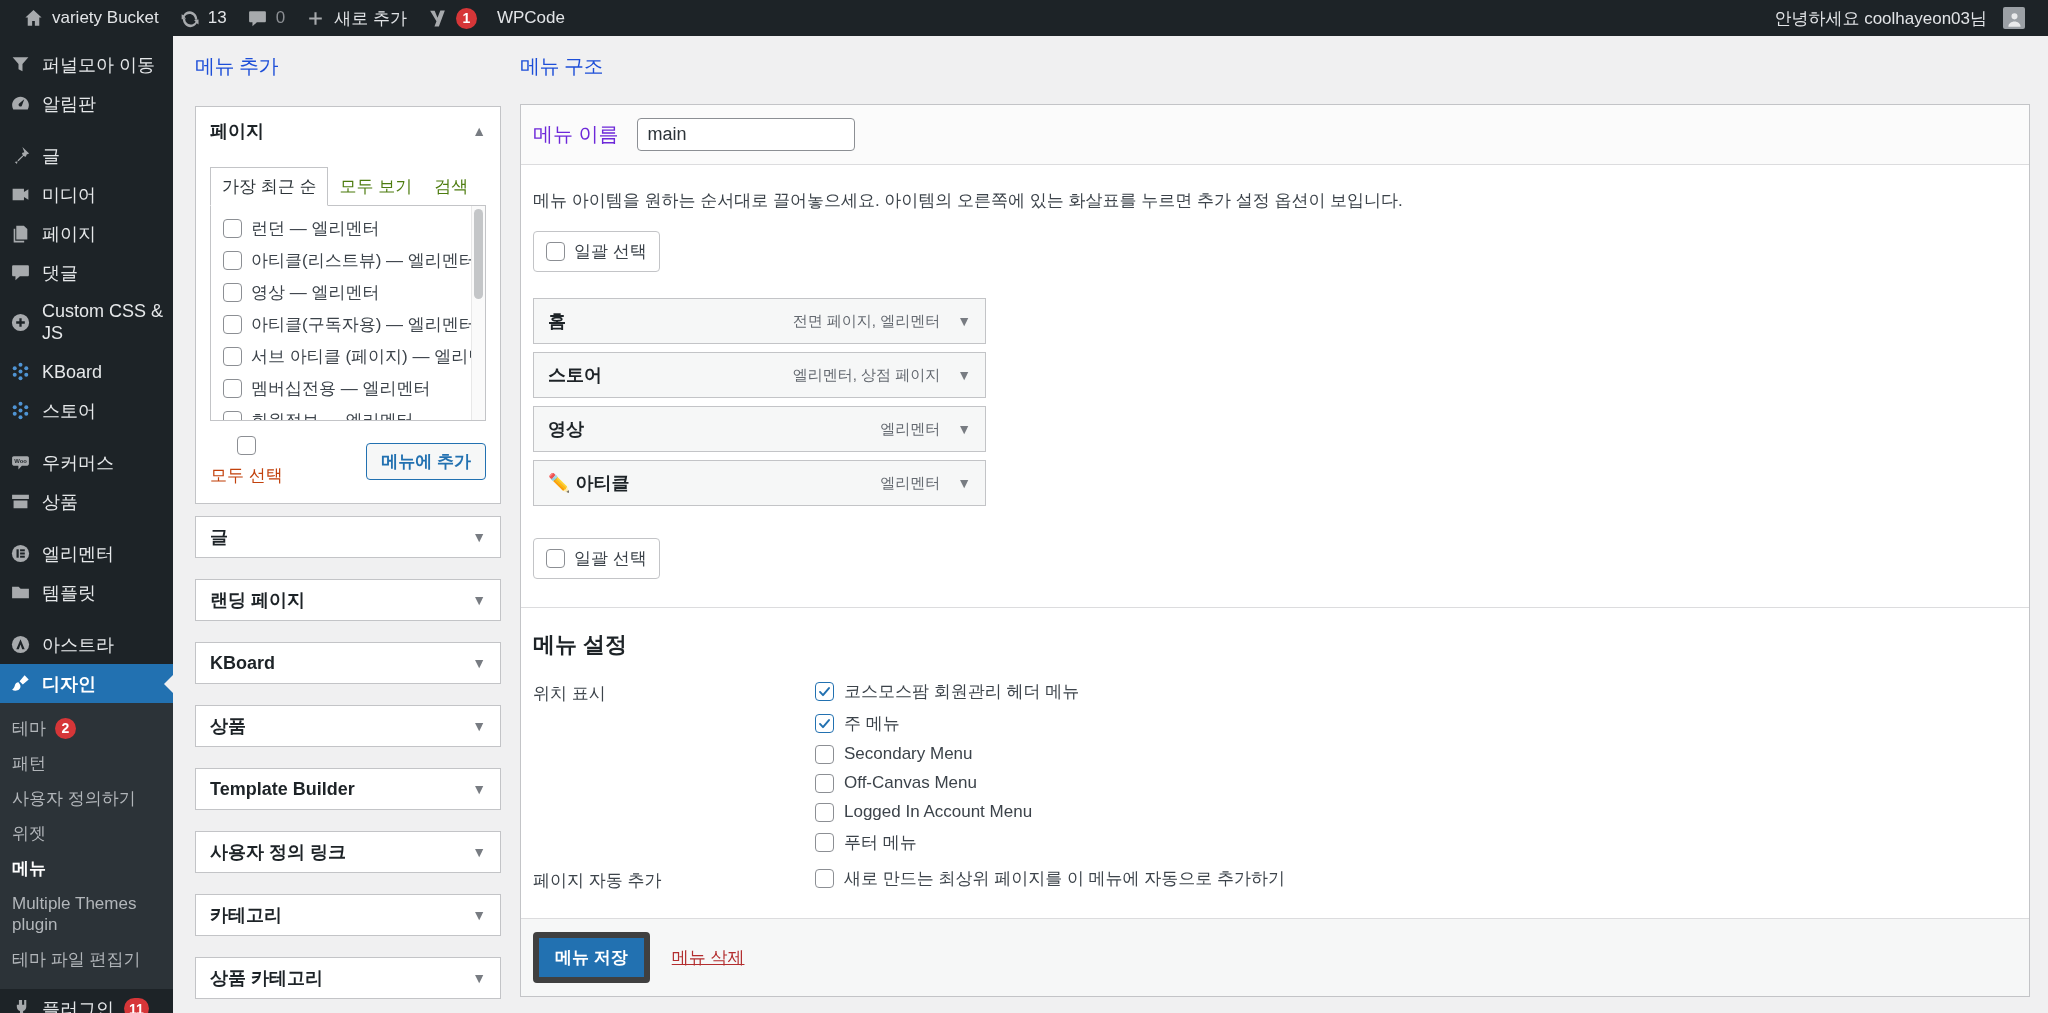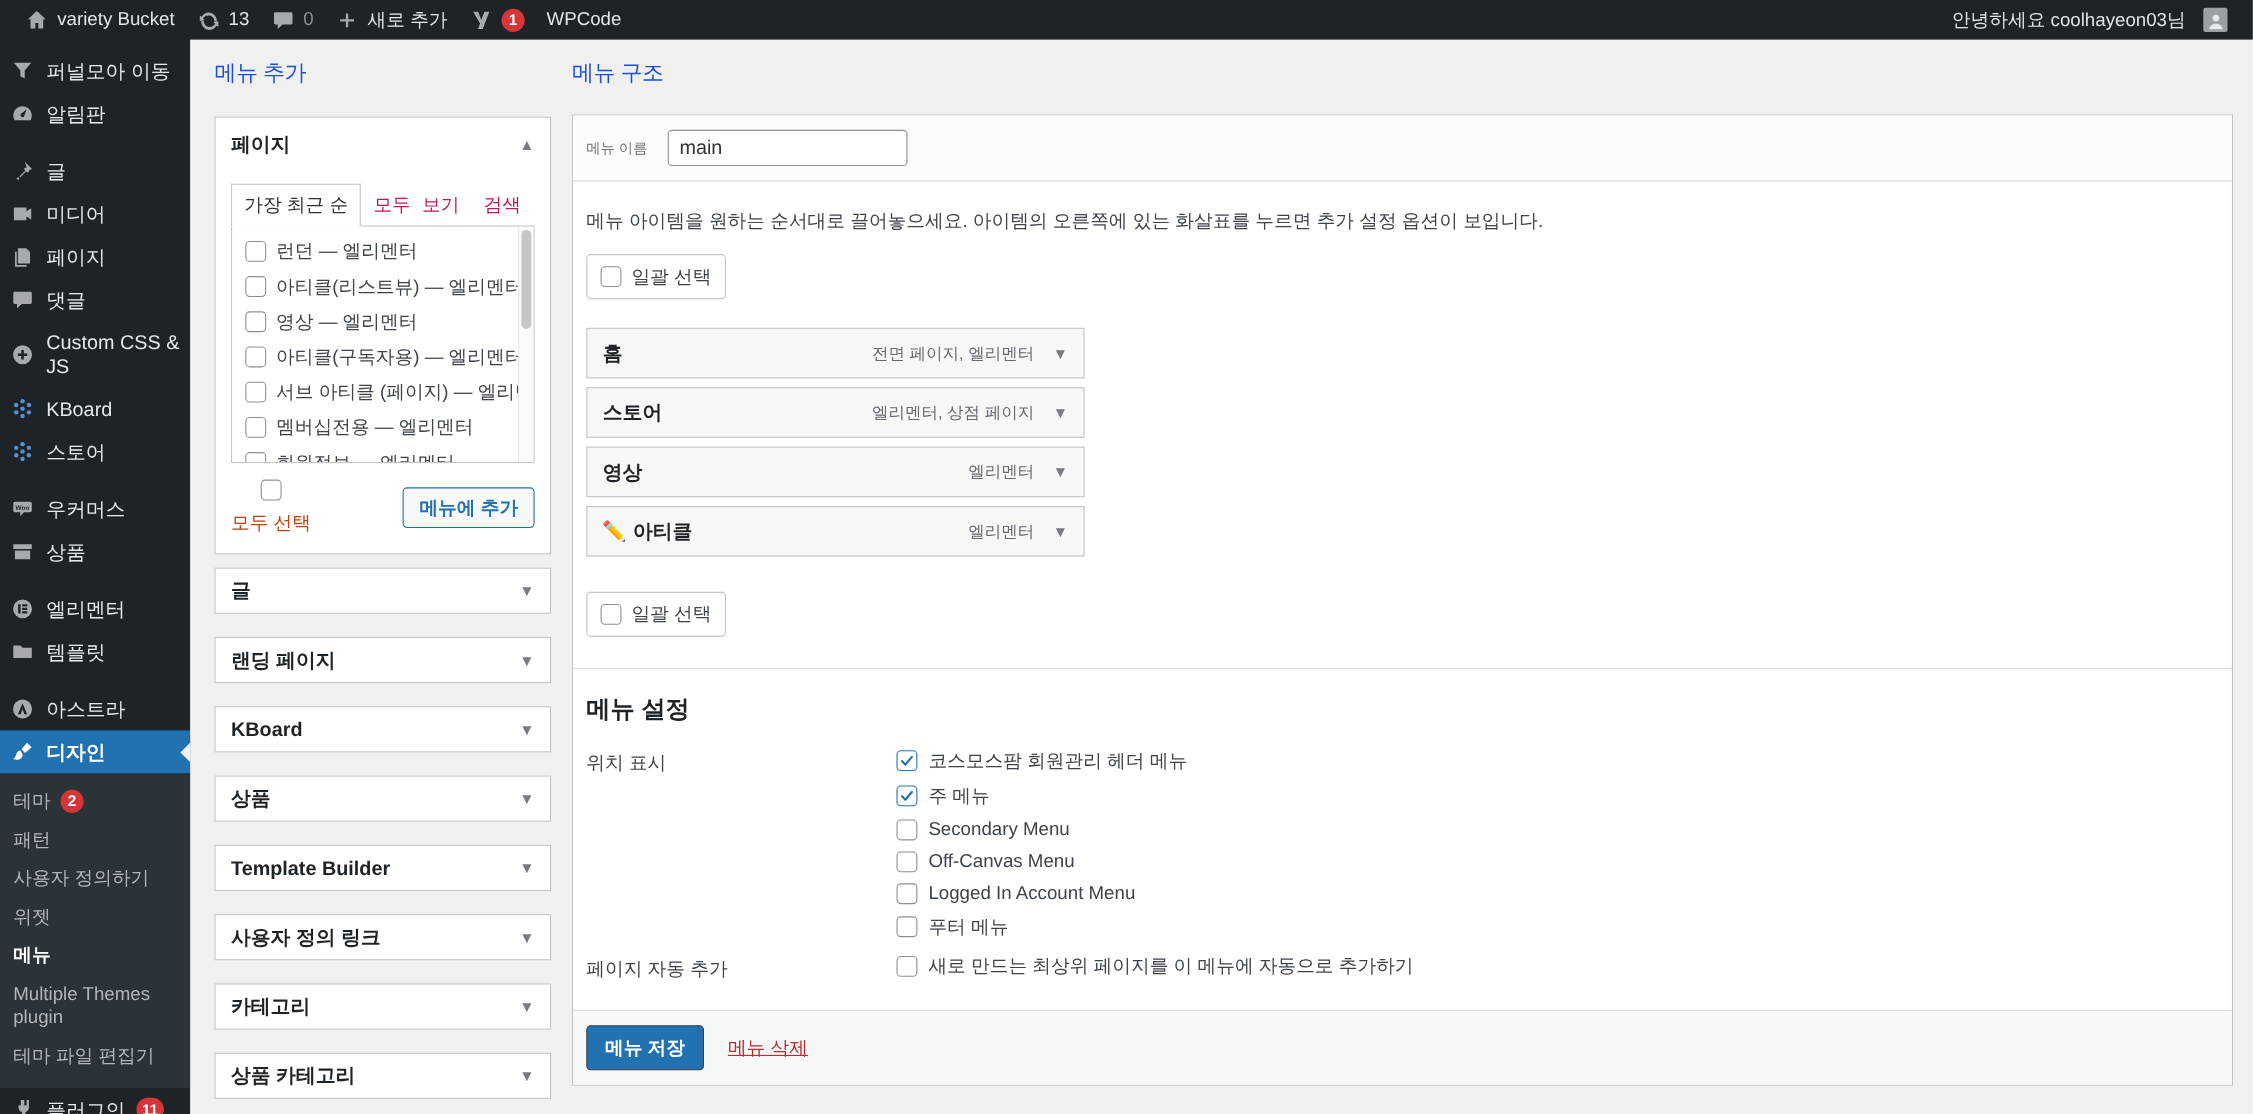--- a/index.html
+++ b/index.html
@@ -45,21 +45,21 @@
   .add-panel h1 { margin-bottom:26px; }
   .postbox { background:#fff; border:1px solid #c3c4c7; }
   .postbox-header { display:flex; align-items:center; justify-content:space-between; padding:12px 14px;
     font-size:18px; font-weight:700; color:#1d2327; cursor:pointer; }
   .toggle-tri { color:#787c82; font-size:14px; line-height:1; }
   .postbox .inside { padding:0 14px 16px; }
 
   .tabs { display:flex; align-items:flex-end; margin-top:12px; position:relative; z-index:2; }
   .tab { font-size:17px; padding:7px 11px; cursor:pointer; white-space:nowrap; }
   .tab.active { border:1px solid #c3c4c7; border-bottom:1px solid #fff; background:#fff; color:#2c3338; margin-bottom:-1px; }
-  .tab.link { color:#be185d;font-family:Liberation Mono, monospace; }
+  .tab.link { color:#4d7c0f; }
   .tabs-panel { border:1px solid #c3c4c7; background:#fff; height:216px; overflow:hidden;
     position:relative; padding:11px 28px 0 12px; }
   .page-row { display:flex; align-items:center; gap:9px; margin-bottom:9px; font-size:17px; color:#3c434a; white-space:nowrap; }
   .cb { width:19px; height:19px; flex:0 0 19px; border:1px solid #8c8f94; border-radius:4px; background:#fff;
     display:inline-flex; align-items:center; justify-content:center; cursor:pointer; }
   .cb.checked { border-color:#2271b1; }
   .cb svg { width:15px; height:15px; }
   .scroll-track { position:absolute; top:0; right:0; bottom:0; width:14px; background:#fafafa; border-left:1px solid #e8e8e8; }
   .scroll-thumb { position:absolute; top:3px; right:2px; width:9px; height:90px; background:#c4c6c8; border-radius:5px; }
   .button-controls { margin-top:15px; display:flex; align-items:center; justify-content:space-between; }
@@ -68,21 +68,21 @@
     padding:6px 14px; border-radius:4px; cursor:pointer; font-family:inherit; }
   .acc-list .acc { margin-top:21px; background:#fff; border:1px solid #c3c4c7; padding:10px 14px;
     display:flex; align-items:center; justify-content:space-between; font-size:18px; font-weight:700; color:#1d2327; cursor:pointer; height:42px;}
   .acc-list .acc:first-child { margin-top:12px; }
 
   
   .structure-panel { position:absolute; left:347px; top:20px; width:1510px; }
   .structure-panel h1 { margin-bottom:24px; }
   .menu-edit { background:#fff; border:1px solid #c3c4c7; }
   .name-row { display:flex; align-items:center; padding:13px 12px; background:#fbfbfb; border-bottom:1px solid #dcdcde; }
-  .name-row label { font-size:13px; color:#737373; }
+  .name-row label { font-size:20px; color:#6d28d9; }
   .name-input { margin-left:18px; width:218px; height:33px; font-size:18px; padding:3px 10px;
     border:1px solid #8c8f94; border-radius:4px; color:#2c3338; font-family:inherit; background:#fff; }
   .me-body { padding:12px 12px 0; }
   .help { font-size:17px; color:#3c434a; margin:12px 0 19px; }
   .bulk { display:inline-flex; align-items:center; gap:9px; border:1px solid #c3c4c7; background:#fff;
     border-radius:4px; padding:8px 12px; font-size:17px; color:#3c434a; }
   .menu-items { margin-top:26px; width:453px; }
   .mi-row { height:46px; background:#f6f7f7; border:1px solid #c3c4c7; display:flex; align-items:center;
     padding:0 14px; margin-bottom:8px; cursor:move; }
   .mi-label { font-size:18px; font-weight:700; color:#1d2327; }
@@ -90,21 +90,21 @@
   .mi-arrow { margin-left:17px; color:#787c82; font-size:14px; cursor:pointer; }
   .bulk2 { margin-top:24px; }
   .me-divider { border-top:1px solid #dcdcde; margin:28px -12px 0; }
   .settings-title { font-size:22px; font-weight:700; color:#1d2327; margin:22px 0 20px; }
   .setting-row { display:flex; margin-bottom:13px; }
   .setting-label { width:282px; flex:0 0 282px; font-size:17px; color:#3c434a; padding-top:2px; }
   .option-col { display:flex; flex-direction:column; gap:9px; }
   .option { display:flex; align-items:center; gap:10px; font-size:17px; color:#3c434a; }
   .me-footer { margin:26px -12px 0; background:#f6f7f7; border-top:1px solid #dcdcde; padding:13px 12px;
     display:flex; align-items:center; gap:22px; }
-  .save-btn { background:#2271b1; border:1px solid #404040; color:#fff; font-size:17px; font-weight:600;
+  .save-btn { background:#2271b1; border:6px solid #404040; color:#fff; font-size:17px; font-weight:600;
     padding:8px 16px; border-radius:4px; cursor:pointer; font-family:inherit; }
   .delete-link { color:#b32d2e; text-decoration:underline; font-size:17px; cursor:pointer; }
 </style>
 </head>
 <body>
 
 <div id="adminbar">
   <div class="ab-item">
     <span class="ab-icon">
         <svg viewBox="0 0 20 20">

